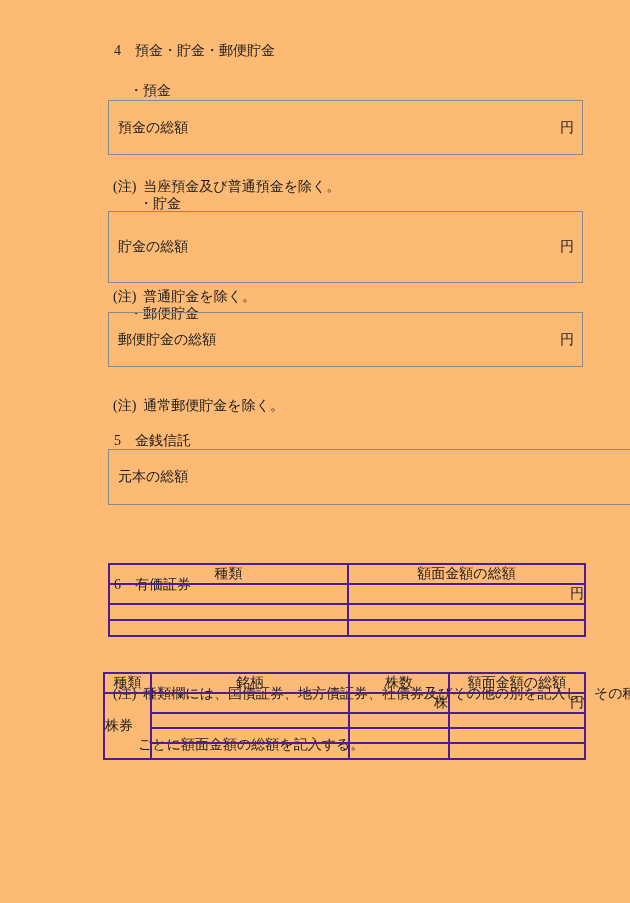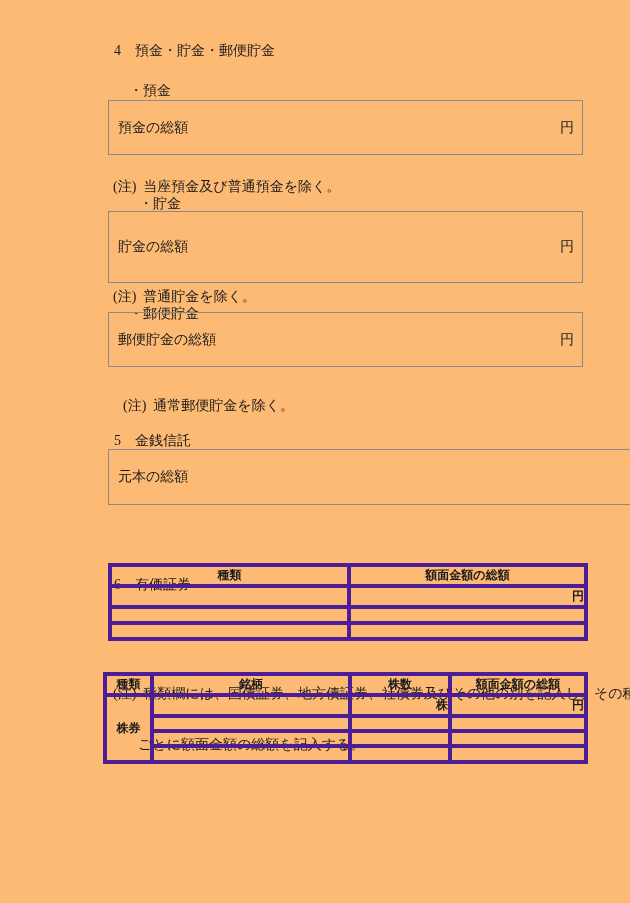--- a/index.html
+++ b/index.html
@@ -24,29 +24,29 @@
     align-items: center;
     justify-content: space-between;
     padding: 0 8px 0 9px;
   }
   table.grid {
     border-collapse: collapse;
     table-layout: fixed;
     box-sizing: border-box;
   }
   table.grid th, table.grid td {
-    border: 4px solid #4c1d95;
-    font-weight: bold;
-    font-size: 12px;
+    border: 2px solid #4c1d95;
+    font-weight: normal;
+    font-size: 14px;
     padding: 0;
     overflow: hidden;
     white-space: nowrap;
   }
   table.grid th { text-align: center; }
-  td.cell-center { text-align: center; vertical-align: middle; }
+  td.cell-center { text-align: left; vertical-align: middle; }
   td.cell-right { text-align: right; padding-right: 8px; }
   tr.h16 { height: 16px; }
   tr.h18 { height: 18px; }
   tr.h19 { height: 19px; }
   tr.h15 { height: 15px; }
   .note-line2 { margin-left: 25px; }
 </style>
 </head>
 <body>
 
@@ -66,21 +66,21 @@
     <span>貯金の総額</span>
     <span>円</span>
   </div>
   <div class="note abs" style="left:113px; top:272px;">(注)  普通貯金を除く。</div>
 
   <div class="sublabel abs" style="left:129px; top:306px;">・郵便貯金</div>
   <div class="fieldbox abs" style="left:108px; top:312px; width:475px; height:55px;">
     <span>郵便貯金の総額</span>
     <span>円</span>
   </div>
-  <div class="note abs" style="left:123px; top:381px;">(注)  通常郵便貯金を除く。</div>
+  <div class="note abs" style="left:113px; top:381px;">(注)  通常郵便貯金を除く。</div>
 
   <div class="heading abs" style="left:114px; top:433px;">5　金銭信託</div>
   <div class="fieldbox abs" style="left:108px; top:449px; width:567px; height:56px;">
     <span>元本の総額</span>
     <span>円</span>
   </div>
 
   <div class="heading abs" style="left:114px; top:544px;margin-top:33px;">6　有価証券</div>
 
   <table class="grid abs" style="left:108px; top:563px; width:476px;">

